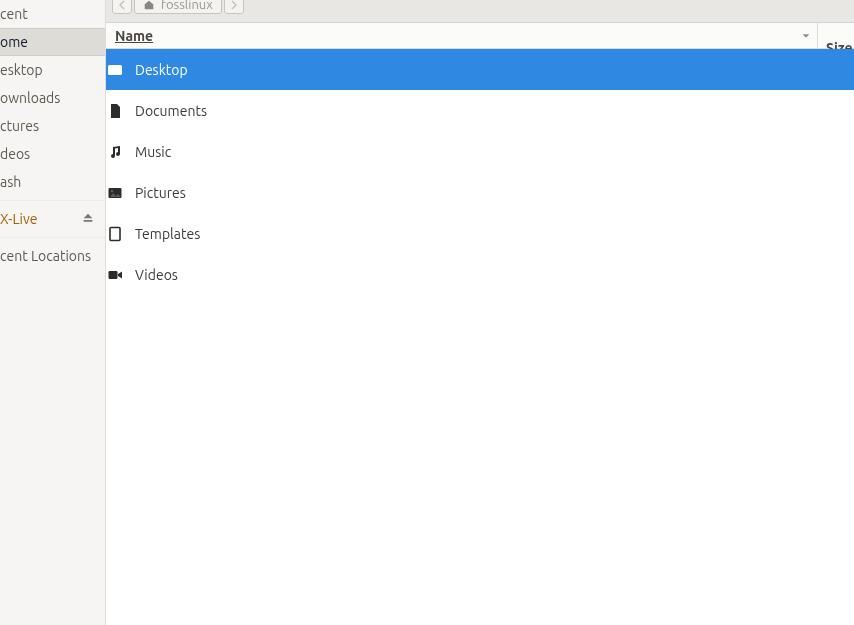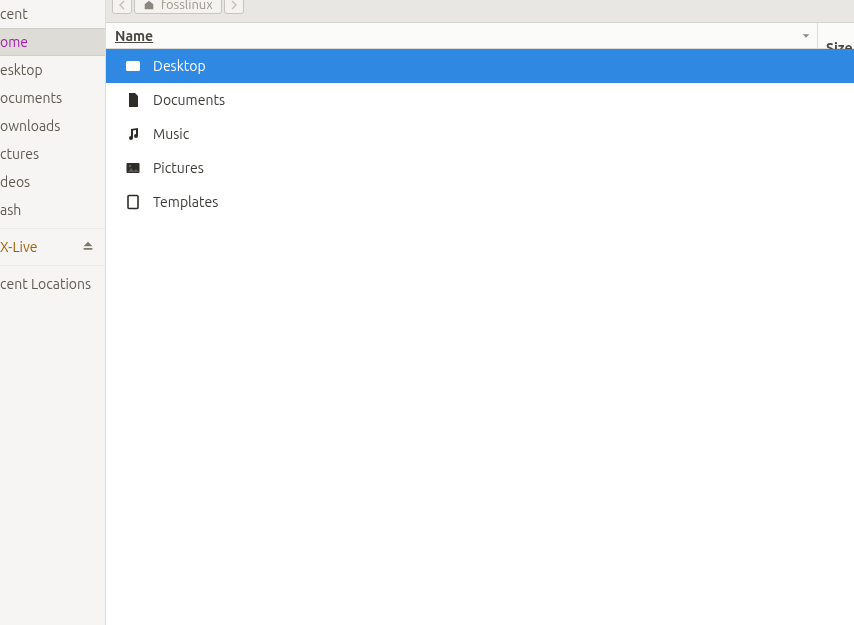--- a/index.html
+++ b/index.html
@@ -22,21 +22,21 @@
   .sb-item {
     height: 28px; display: flex; align-items: center;
     padding-left: 0; padding-right: 8px;
     font-size: 14px; color: #5d5950; cursor: default;
     white-space: nowrap;
   }
   .sb-item.clipped { padding-left: 0; }
   .sb-item span.lbl { overflow: hidden; }
   .sb-item.sel {
     background: #dedcd7;
-    color: #a21caf;
+    color: #0f172a;
     border-top: 1px solid #d0cec8; border-bottom: 1px solid #d0cec8;
   }
   .sb-divider { height: 1px; background: #e1dfdb; margin: 4px 0 0 0; border-bottom: 1px solid #eeece8; }
   .sb-mount { display: flex; align-items: center; justify-content: space-between; height: 28px; padding-right: 10px; color: #a16207; }
   .sb-mount .lbl { white-space: nowrap; overflow: hidden; }
   .eject {
     width: 14px; height: 14px; display: inline-flex; align-items: center; justify-content: center;
     color: #7b786f;
   }
   .spacer-sm { height: 4px; }
@@ -81,22 +81,22 @@
     font-weight: 600; color: #4a4741;
   }
   .col-name { flex: 1; display: flex; align-items: center; padding-left: 9px; text-decoration: underline; }
   .col-name .arrow { margin-left: auto; margin-right: 6px; color: #8f8c83; }
   .col-sep { width: 1px; height: 100%; background: #dbdad6; }
   .col-size { width: 36px; padding-left: 8px; margin-top: 24px; }
 
   
   .files { flex: 1; overflow: auto; }
   .row {
-    height: 34px; display: flex; align-items: center;
-    padding-left: 19px; gap: 12px; color: #3c3a36;
+    height: 41px; display: flex; align-items: center;
+    padding-left: 1px; gap: 12px; color: #3c3a36;
     cursor: default;
   }
   .row .ic { width: 16px; height: 16px; color: #2e2c29; display: inline-flex; align-items: center; justify-content: center; }
   .row.sel { background: #2f89e3; color: #ffffff; }
   .row.sel .ic { color: #ffffff; }
   .row .name { font-size: 14px; }
   svg { display: block; }
 </style>
 </head>
 <body>
@@ -159,23 +159,20 @@
     <div class="sb-item clipped">
         <span class="lbl">cent</span>
       </div>
     <div class="sb-item sel">
         <span class="lbl">ome</span>
       </div>
     <div class="sb-item clipped">
         <span class="lbl">esktop</span>
       </div>
     <div class="sb-item clipped">
-        <span class="lbl">ocuments</span>
-      </div>
-    <div class="sb-item clipped">
         <span class="lbl">ownloads</span>
       </div>
     <div class="sb-item clipped">
         <span class="lbl">ctures</span>
       </div>
     <div class="sb-item clipped">
         <span class="lbl">deos</span>
       </div>
     <div class="sb-item clipped">
         <span class="lbl">ash</span>
@@ -273,16 +270,24 @@
           <span class="name">Pictures</span>
         </div>
         <div class="row">
           <span class="ic">
             <svg width="16" height="16" viewBox="0 0 16 16">
               <use href="#i-template"></use>
             </svg>
           </span>
           <span class="name">Templates</span>
         </div>
+        <div class="row">
+          <span class="ic">
+            <svg width="16" height="16" viewBox="0 0 16 16">
+              <use href="#i-video"></use>
+            </svg>
+          </span>
+          <span class="name">Videos</span>
+        </div>
       </div>
 
   </div>
 </div>
 
 </body></html>

